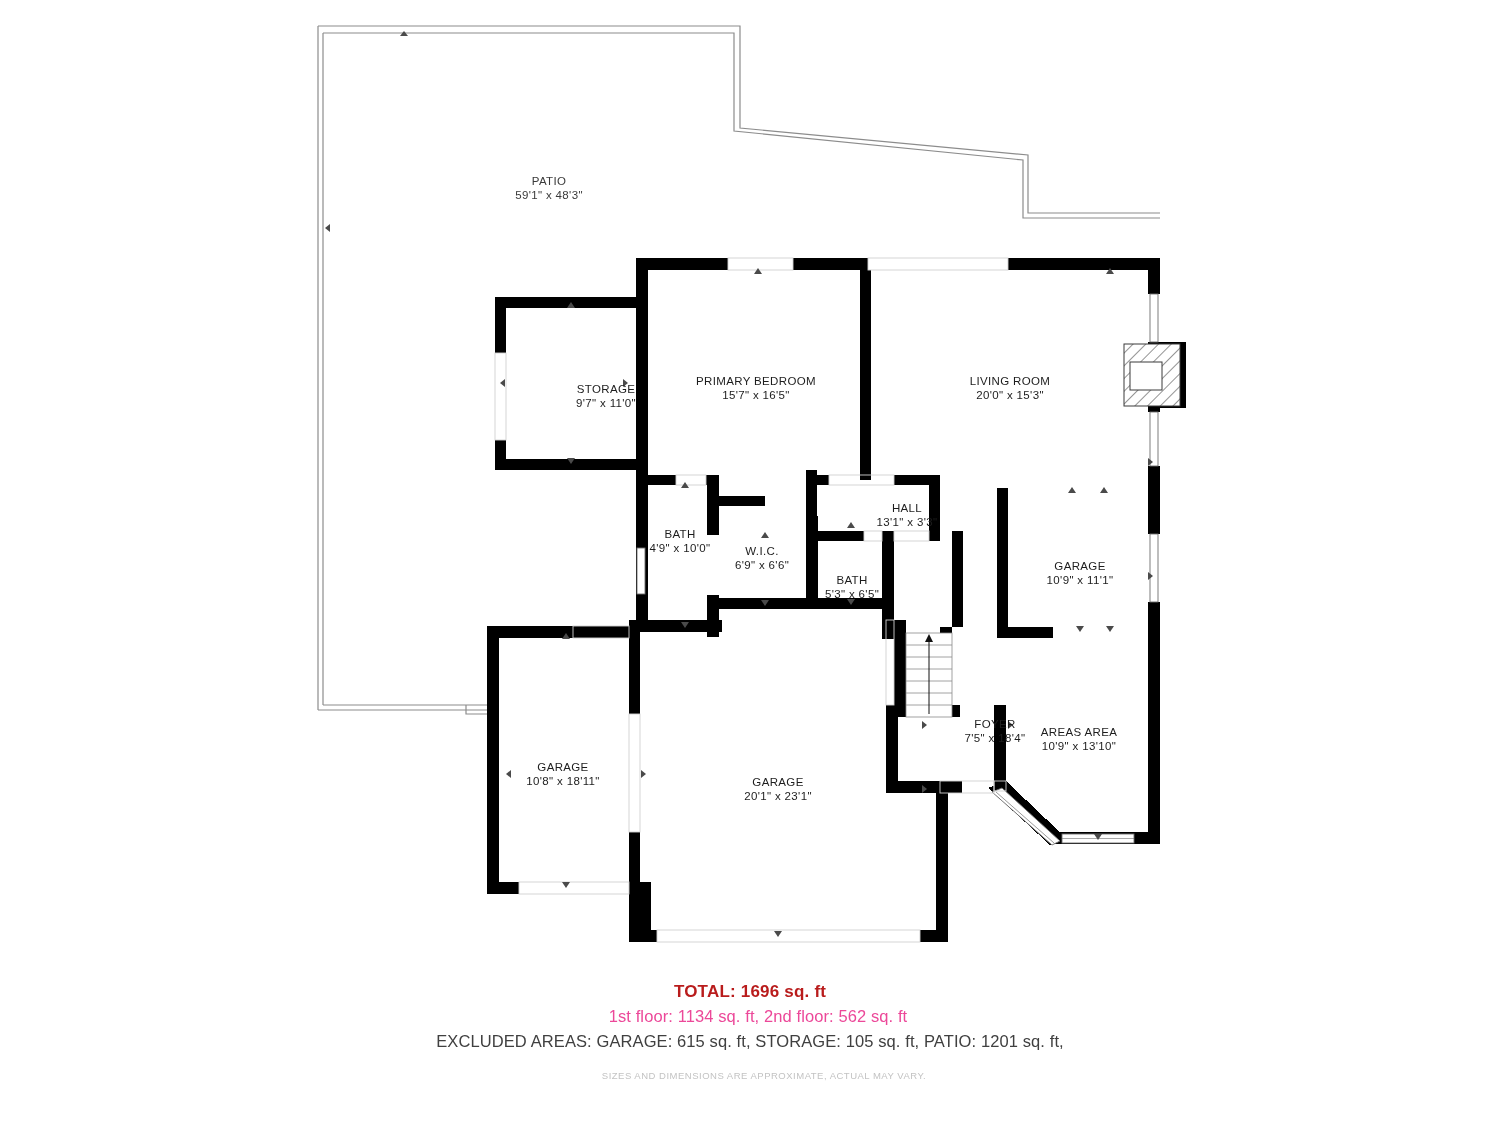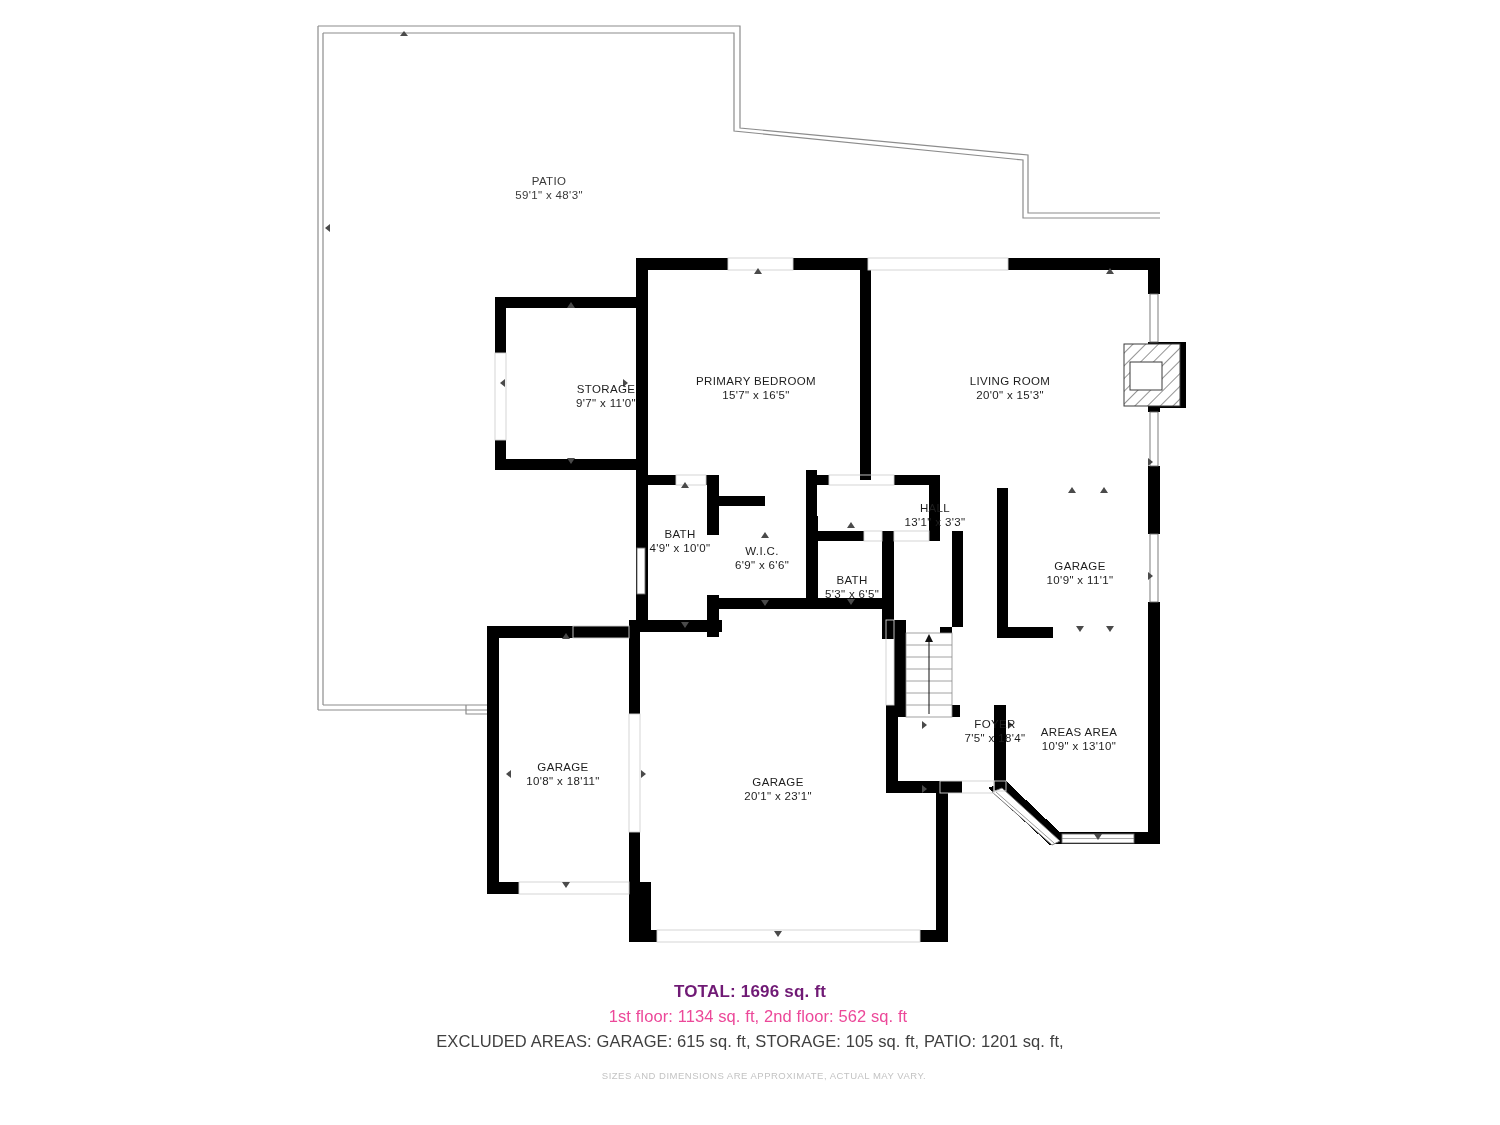--- a/index.html
+++ b/index.html
@@ -49,21 +49,21 @@
     left: 0;
     top: 980px;
     width: 1500px;
     text-align: center;
   }
   #summary .total-line {
     font-size: 17px;
     font-weight: bold;
     line-height: 24px;
     letter-spacing: 0.2px;
-    color: #701a75;
+    color: #b91c1c;
   }
   #summary .floors-line {
     font-size: 16.5px;
     line-height: 25px;
     letter-spacing: 0.1px;
     color: #ec4899;
     padding-left: 16px;
   }
   #summary .excluded-line-1,
   #summary .excluded-line-2 {
@@ -303,21 +303,21 @@
   <div class="room-label" style="left:680px; top:541px;">
     <span class="rl-name">BATH</span>
     <span class="rl-dims">4'9" x 10'0"</span>
   </div>
 
   <div class="room-label" style="left:762px; top:558px;">
     <span class="rl-name">W.I.C.</span>
     <span class="rl-dims">6'9" x 6'6"</span>
   </div>
 
-  <div class="room-label" style="left:907px; top:515px;margin-left:28px;">
+  <div class="room-label" style="left:907px; top:515px;">
     <span class="rl-name">HALL</span>
     <span class="rl-dims">13'1" x 3'3"</span>
   </div>
 
   <div class="room-label" style="left:852px; top:587px;">
     <span class="rl-name">BATH</span>
     <span class="rl-dims">5'3" x 6'5"</span>
   </div>
 
   <div class="room-label" style="left:1080px; top:573px;">

